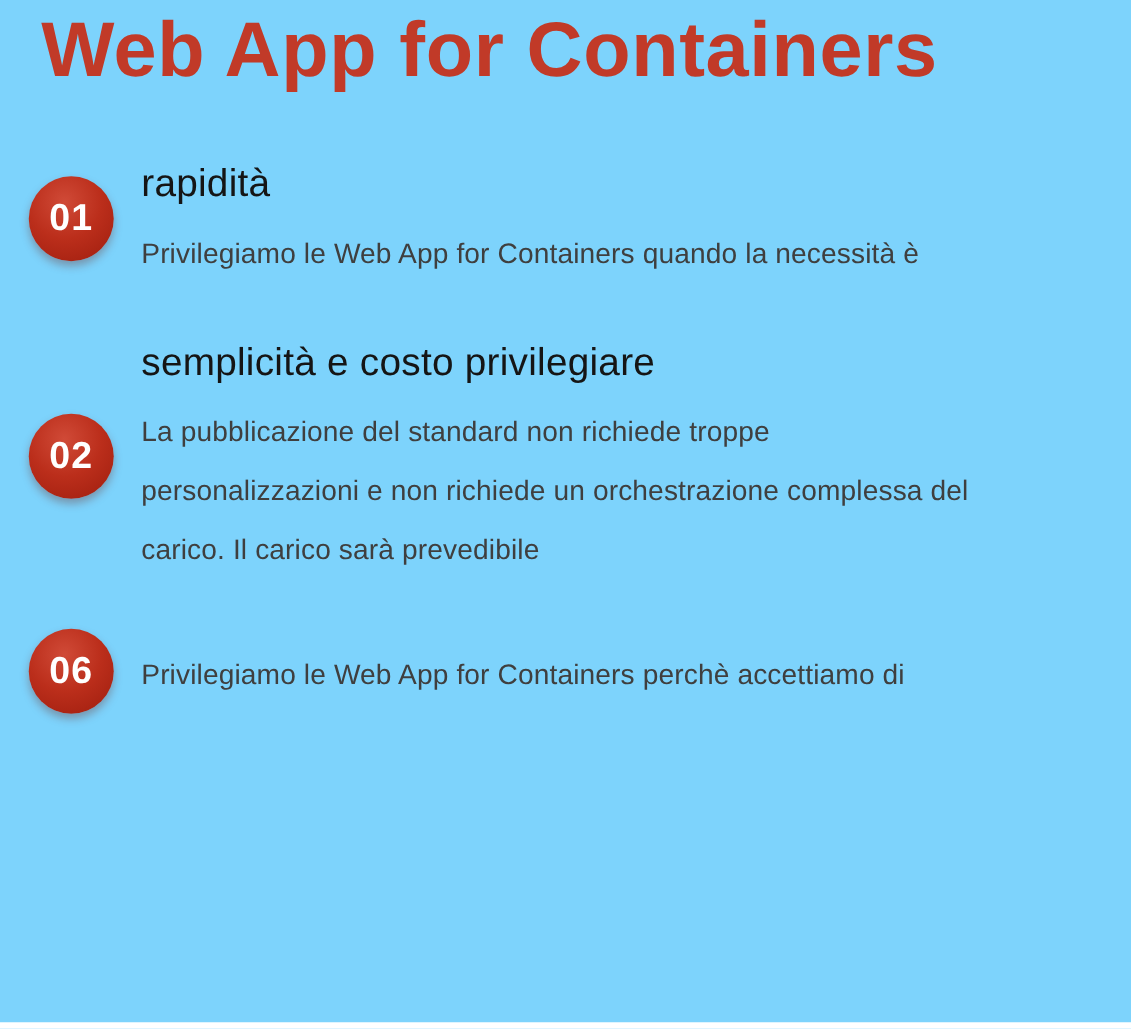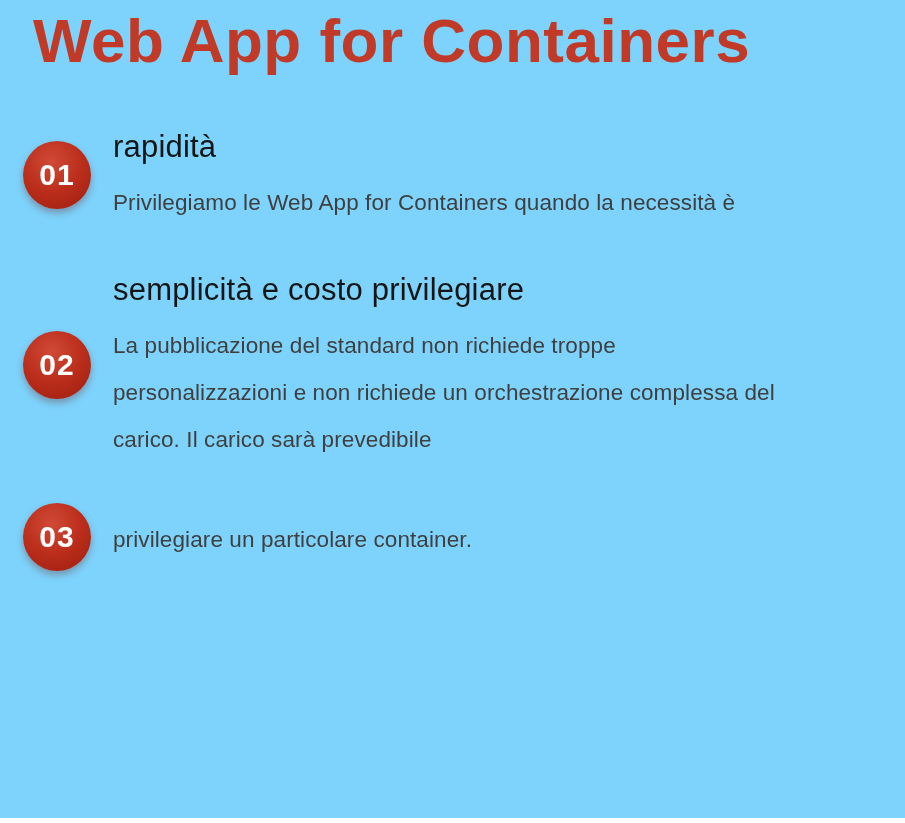--- a/index.html
+++ b/index.html
@@ -101,20 +101,20 @@
     <div class="content">
       <h2 class="heading">semplicità e costo privilegiare</h2>
       <p class="line">La pubblicazione del standard non richiede troppe</p>
       <p class="line">personalizzazioni e non richiede un orchestrazione complessa del</p>
       <p class="line">carico. Il carico sarà prevedibile</p>
     </div>
   </div>
 
   <div class="section">
     <div class="badge">
-      <span>03</span>
+      <span>06</span>
     </div>
     <div class="content">
-      <p class="line">privilegiare un particolare container.</p>
+      <p class="line">Privilegiamo le Web App for Containers perchè accettiamo di</p>
     </div>
   </div>
 
 </div>
 
 </body></html>

